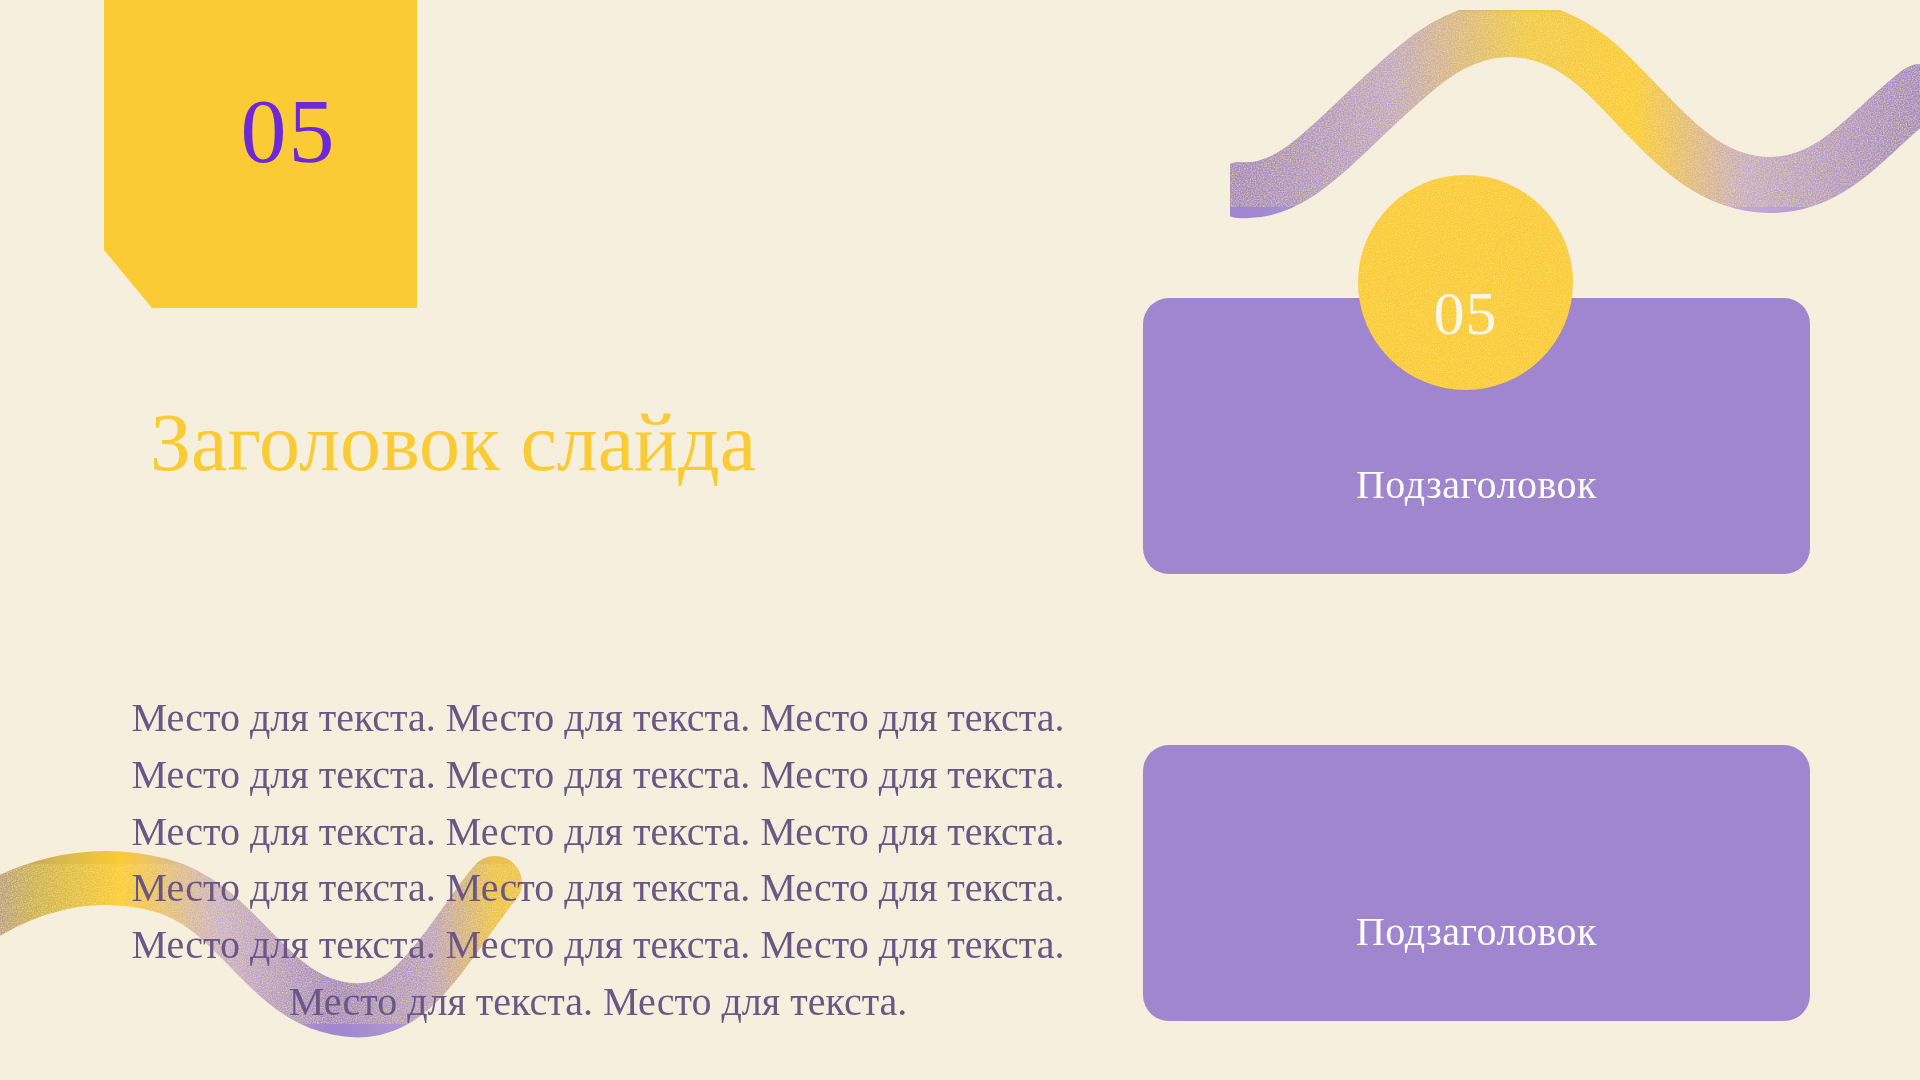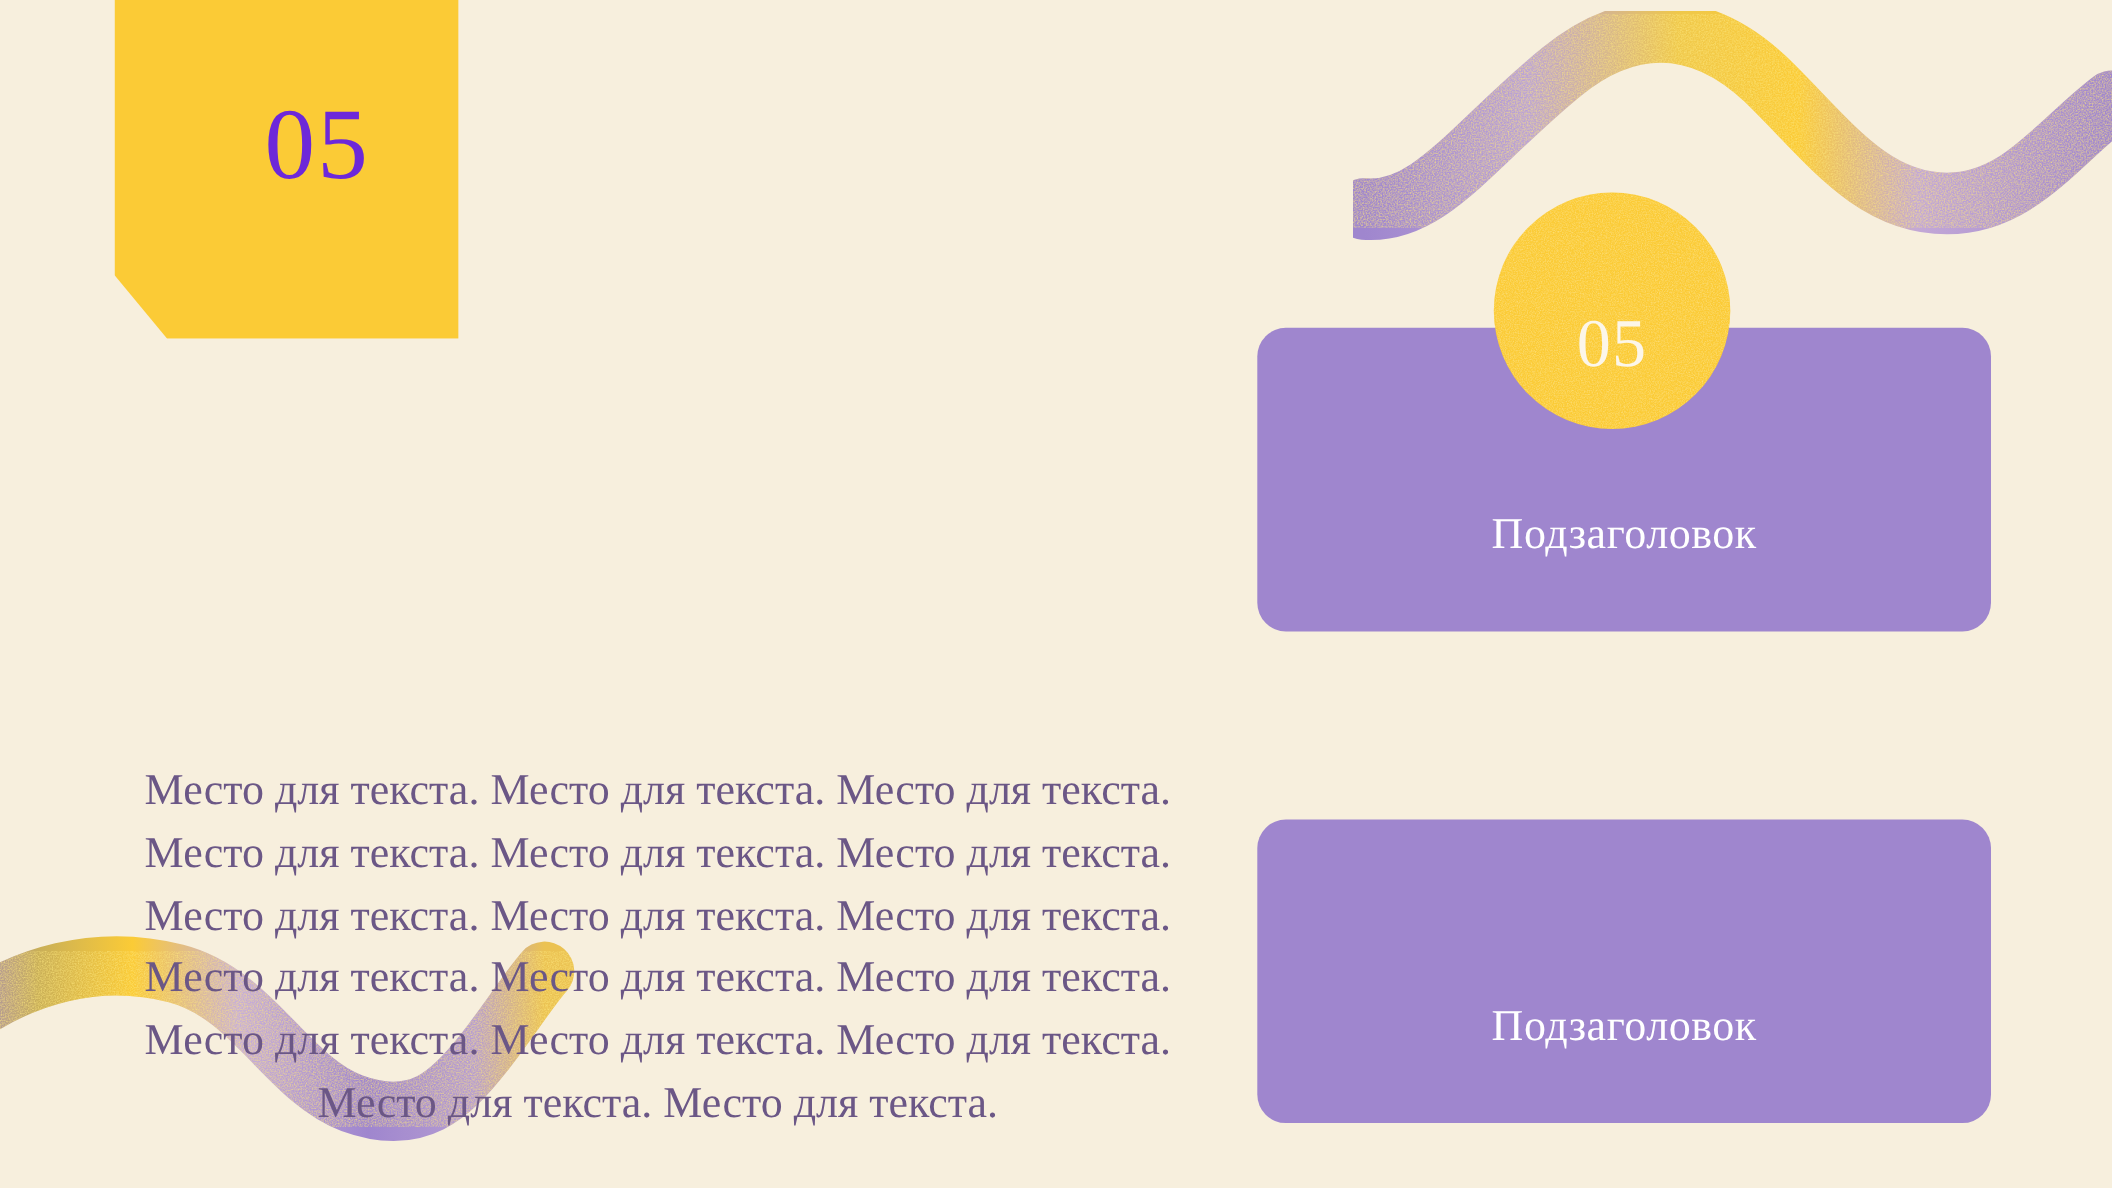--- a/index.html
+++ b/index.html
@@ -119,20 +119,21 @@
       </defs>
       <path d="M -20 85 C 40 40 110 22 180 40 C 250 58 280 135 340 158 C 400 180 430 150 460 112 C 485 80 500 55 515 38" stroke="url(#gradBot)" stroke-width="54" stroke-linecap="round" fill="none"></path>
       <path d="M -20 85 C 40 40 110 22 180 40 C 250 58 280 135 340 158 C 400 180 430 150 460 112 C 485 80 500 55 515 38" stroke="#ffffff" stroke-width="54" stroke-linecap="round" fill="none" filter="url(#sp2)" opacity="0.85"></path>
     </svg>
   </div>
 
   <div class="badge-05">
     <span class="num">05</span>
   </div>
 
+  <h1 class="slide-title">Заголовок слайда</h1>
 
   <p class="body-text">Место для текста. Место для текста. Место для текста. Место для текста. Место для текста. Место для текста. Место для текста. Место для текста. Место для текста. Место для текста. Место для текста. Место для текста. Место для текста. Место для текста. Место для текста. Место для текста. Место для текста.</p>
 
   <div class="card card-1">
     <span class="card-label">Подзаголовок</span>
   </div>
   <div class="circle circle-1">
     <svg class="speckle" viewBox="0 0 215 215" preserveAspectRatio="none">
       <defs>
         <filter id="sp3" x="0" y="0" width="100%" height="100%">

